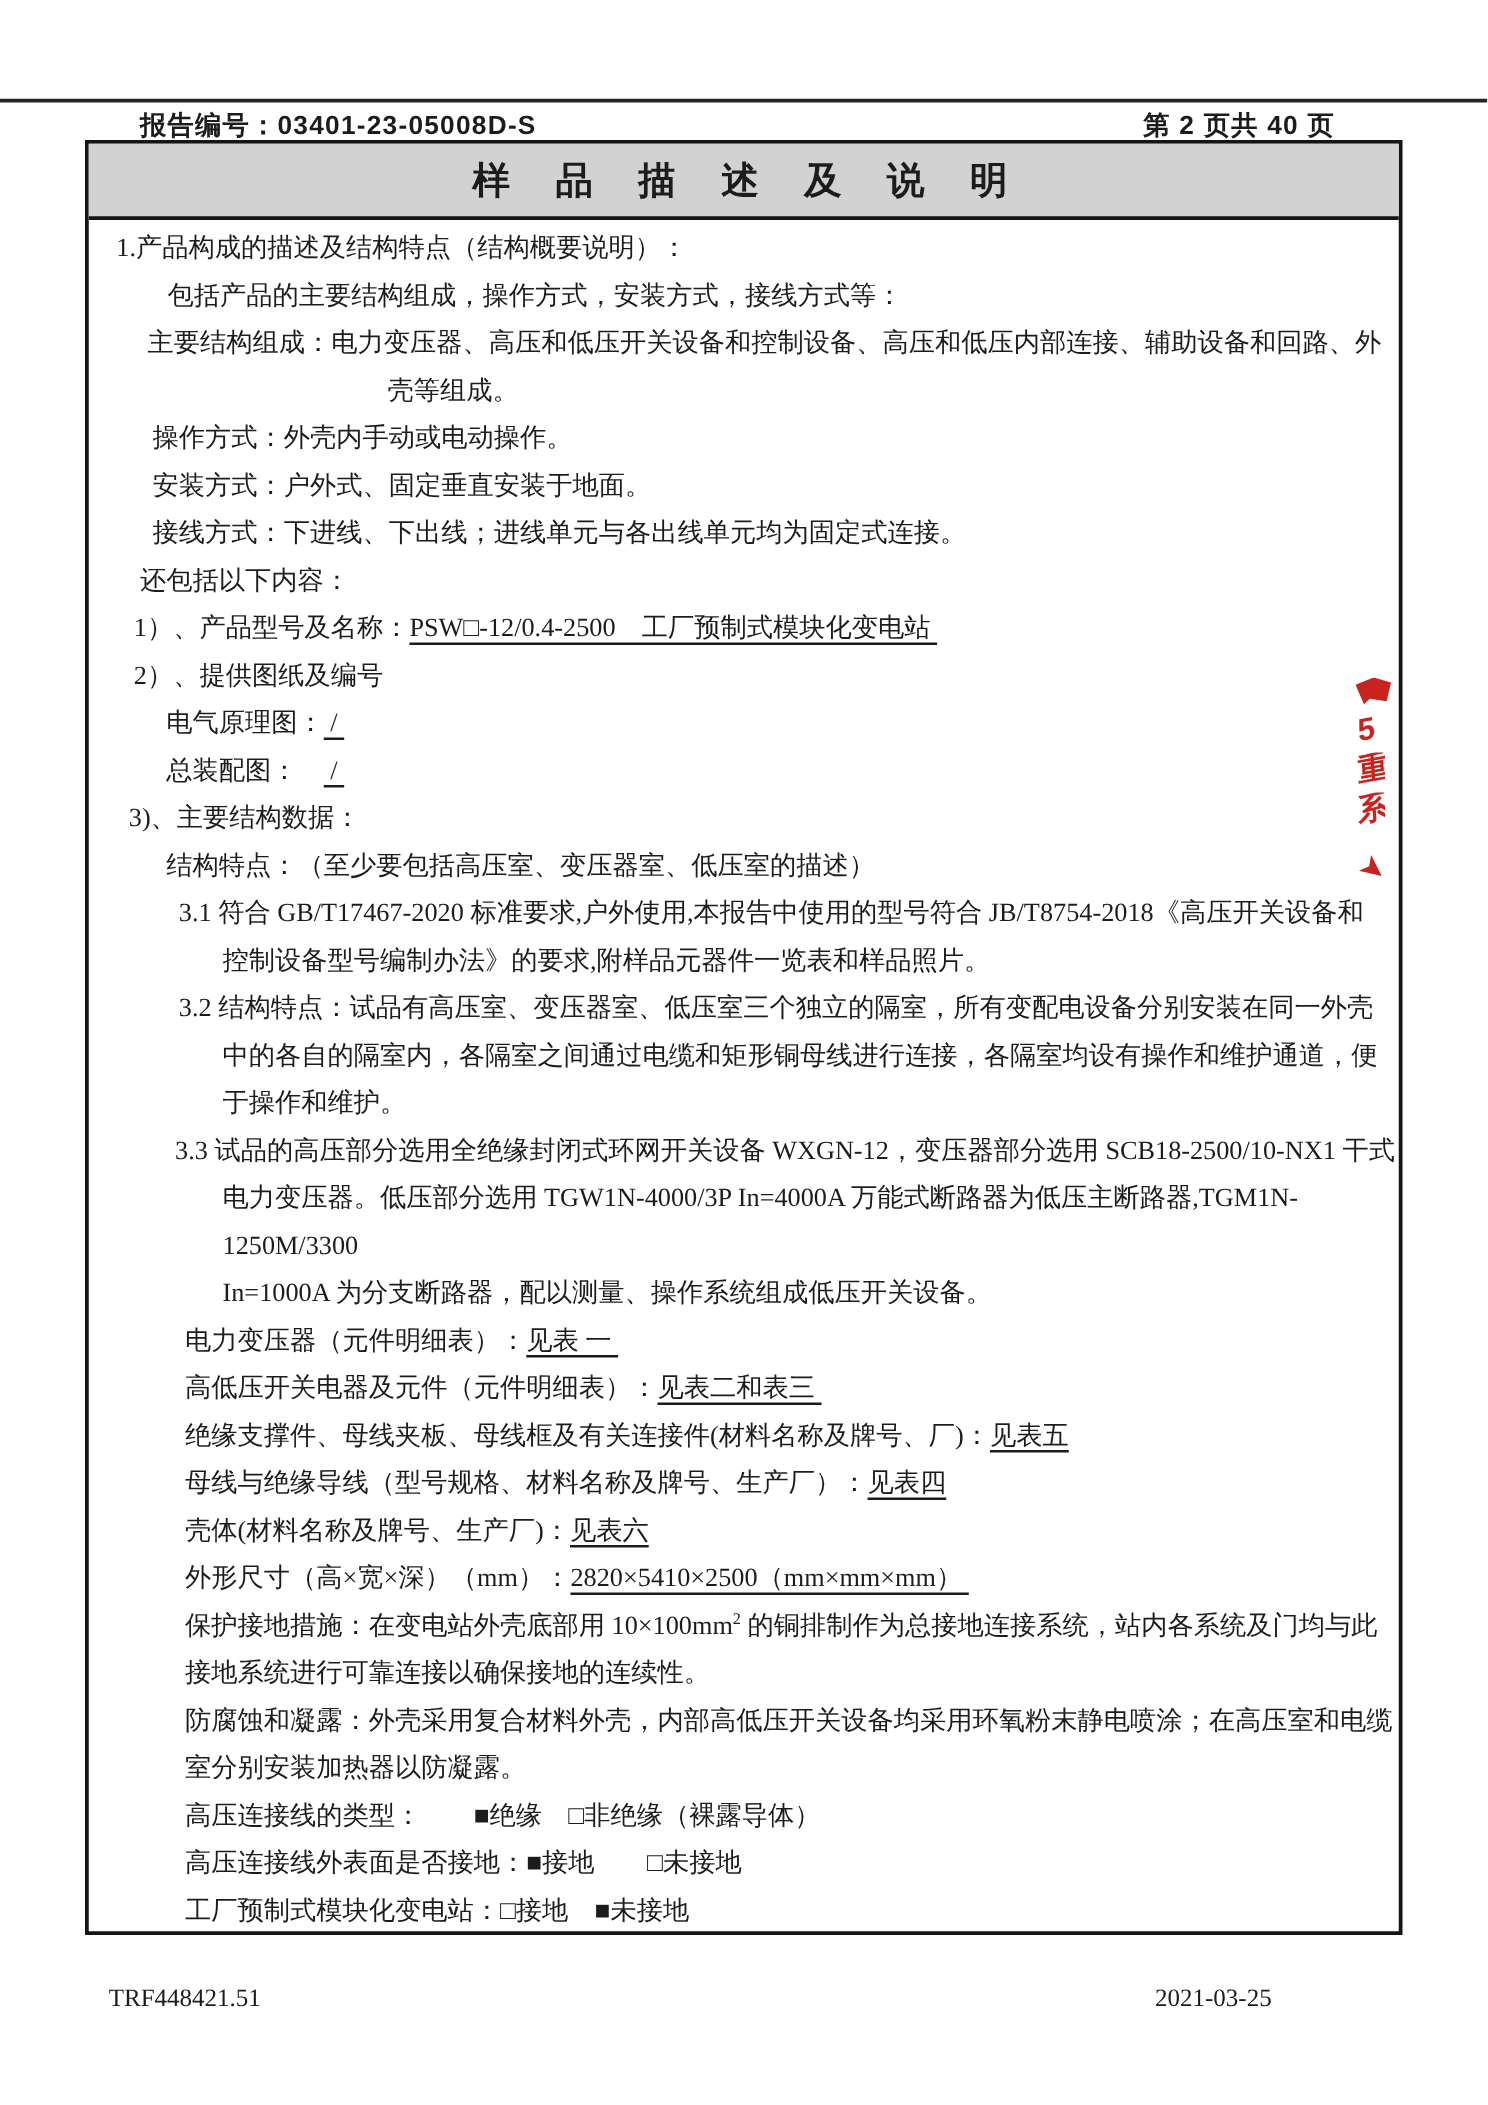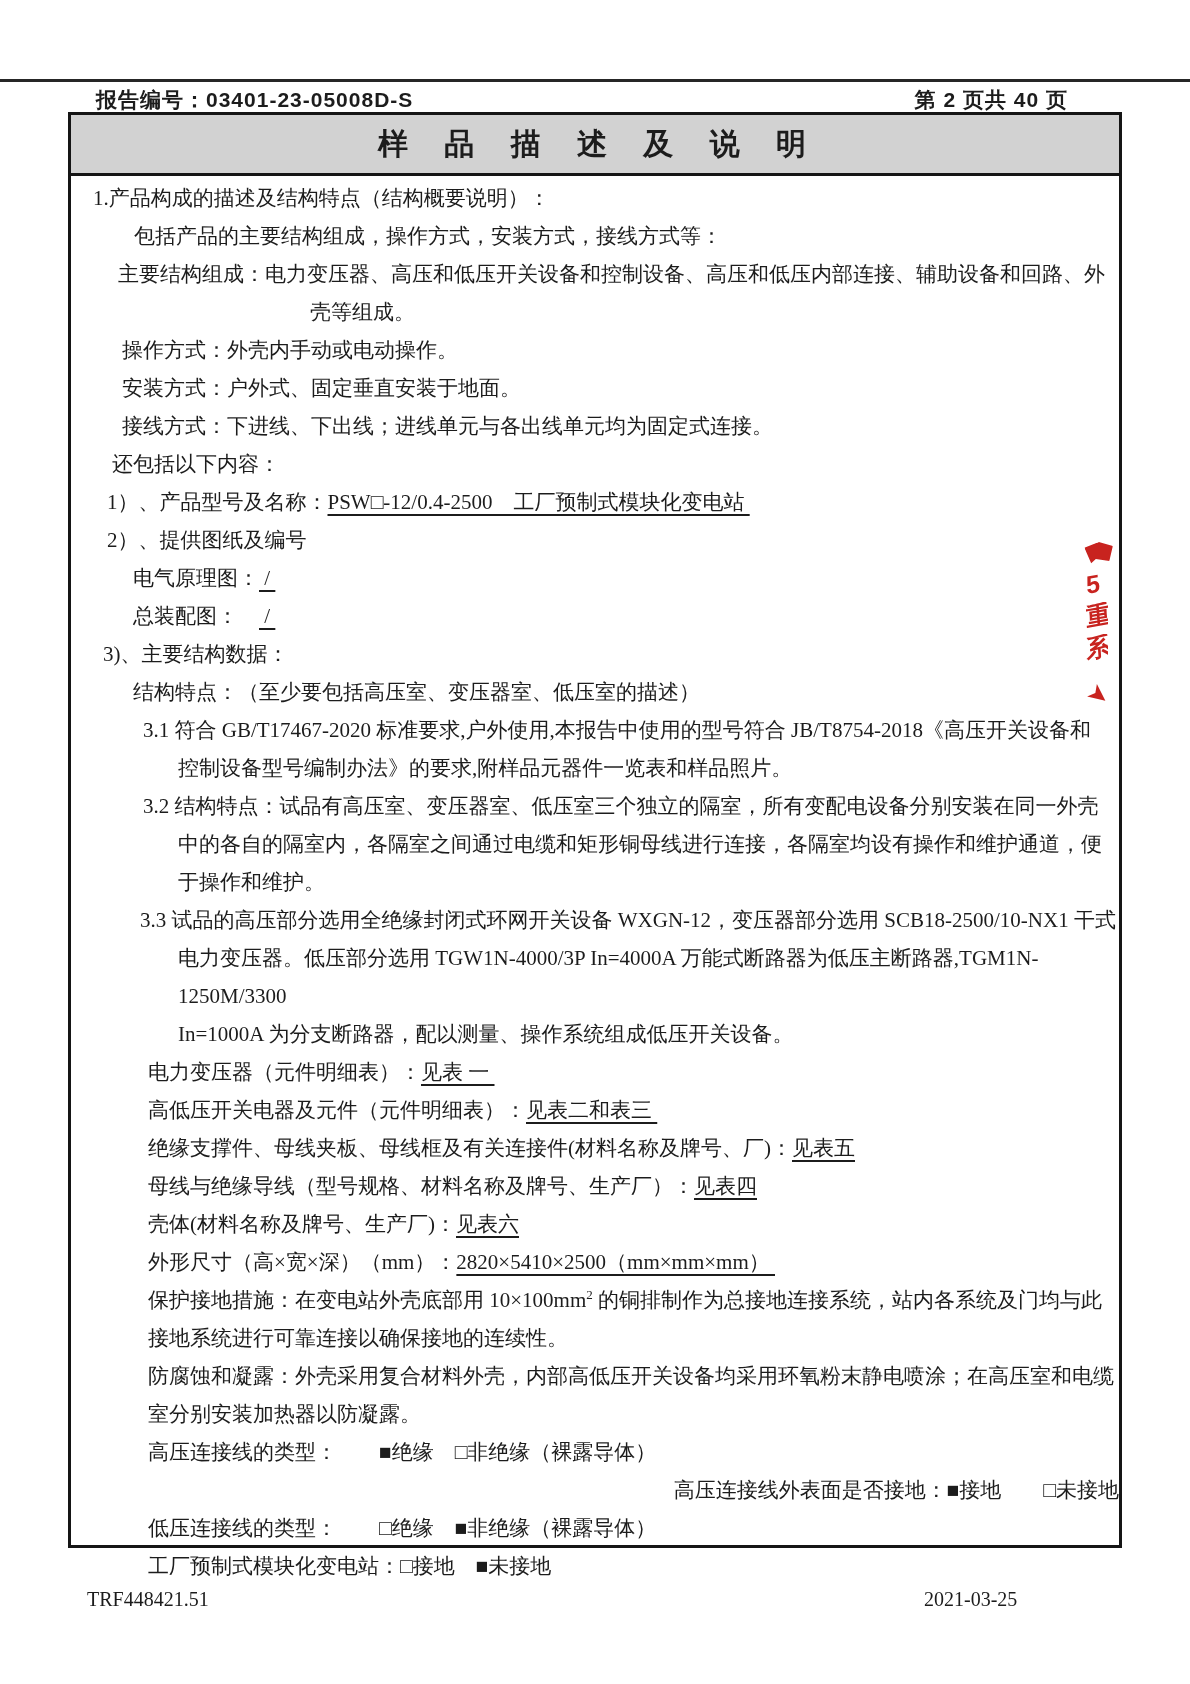--- a/index.html
+++ b/index.html
@@ -21,21 +21,21 @@
   }
   .hdr {
     position: absolute;
     top: 86px;
     font-family: "Liberation Sans", "DejaVu Sans", sans-serif;
     font-weight: bold;
     font-size: 21px;
     letter-spacing: 1px;
     white-space: pre;
   }
-  .hdr-left { left: 96px; }
+  .hdr-left { left: 112px; }
   .hdr-right { right: 122px; }
   .doc-box {
     position: absolute;
     left: 68px; top: 112px;
     width: 1054px; height: 1436px;
     border: 3px solid #151515;
     background: #ffffff;
   }
   .title-bar {
     height: 61px;
@@ -154,22 +154,21 @@
         <div class="line" style="margin-left: 77px;"><span>高低压开关电器及元件（元件明细表）：</span><span class="u">见表二和表三 </span></div>
         <div class="line" style="margin-left: 77px;"><span>绝缘支撑件、母线夹板、母线框及有关连接件(材料名称及牌号、厂)：</span><span class="u">见表五</span></div>
         <div class="line" style="margin-left: 77px;"><span>母线与绝缘导线（型号规格、材料名称及牌号、生产厂）：</span><span class="u">见表四</span></div>
         <div class="line" style="margin-left: 77px;"><span>壳体(材料名称及牌号、生产厂)：</span><span class="u">见表六</span></div>
         <div class="line" style="margin-left: 77px;"><span>外形尺寸（高×宽×深）（mm）：</span><span class="u">2820×5410×2500（mm×mm×mm） </span></div>
         <div class="line" style="margin-left: 77px;"><span>保护接地措施：在变电站外壳底部用 10×100mm</span><sup>2</sup><span> 的铜排制作为总接地连接系统，站内各系统及门均与此</span></div>
         <div class="line" style="margin-left: 77px;"><span>接地系统进行可靠连接以确保接地的连续性。</span></div>
         <div class="line" style="margin-left: 77px;"><span>防腐蚀和凝露：外壳采用复合材料外壳，内部高低压开关设备均采用环氧粉末静电喷涂；在高压室和电缆</span></div>
         <div class="line" style="margin-left: 77px;"><span>室分别安装加热器以防凝露。</span></div>
         <div class="line" style="margin-left: 77px;"><span>高压连接线的类型：　　■绝缘　□非绝缘（裸露导体）</span></div>
-        <div class="line" style="margin-left: 77px; text-align: right;"><span>高压连接线外表面是否接地：■接地　　□未接地</span></div>
-        <div class="line" style="margin-left: 77px;"><span>低压连接线的类型：　　□绝缘　■非绝缘（裸露导体）</span></div>
+        <div class="line" style="margin-left: 77px;"><span>高压连接线外表面是否接地：■接地　　□未接地</span></div>
         <div class="line" style="margin-left: 77px;"><span>工厂预制式模块化变电站：□接地　■未接地</span></div>
       </div>
   </div>
 
   <div class="stamp">
     <div class="stamp-top-mark"></div>
 
     <div class="stamp-glyph-clip">
         <span class="stamp-glyph">5</span>
       </div>

